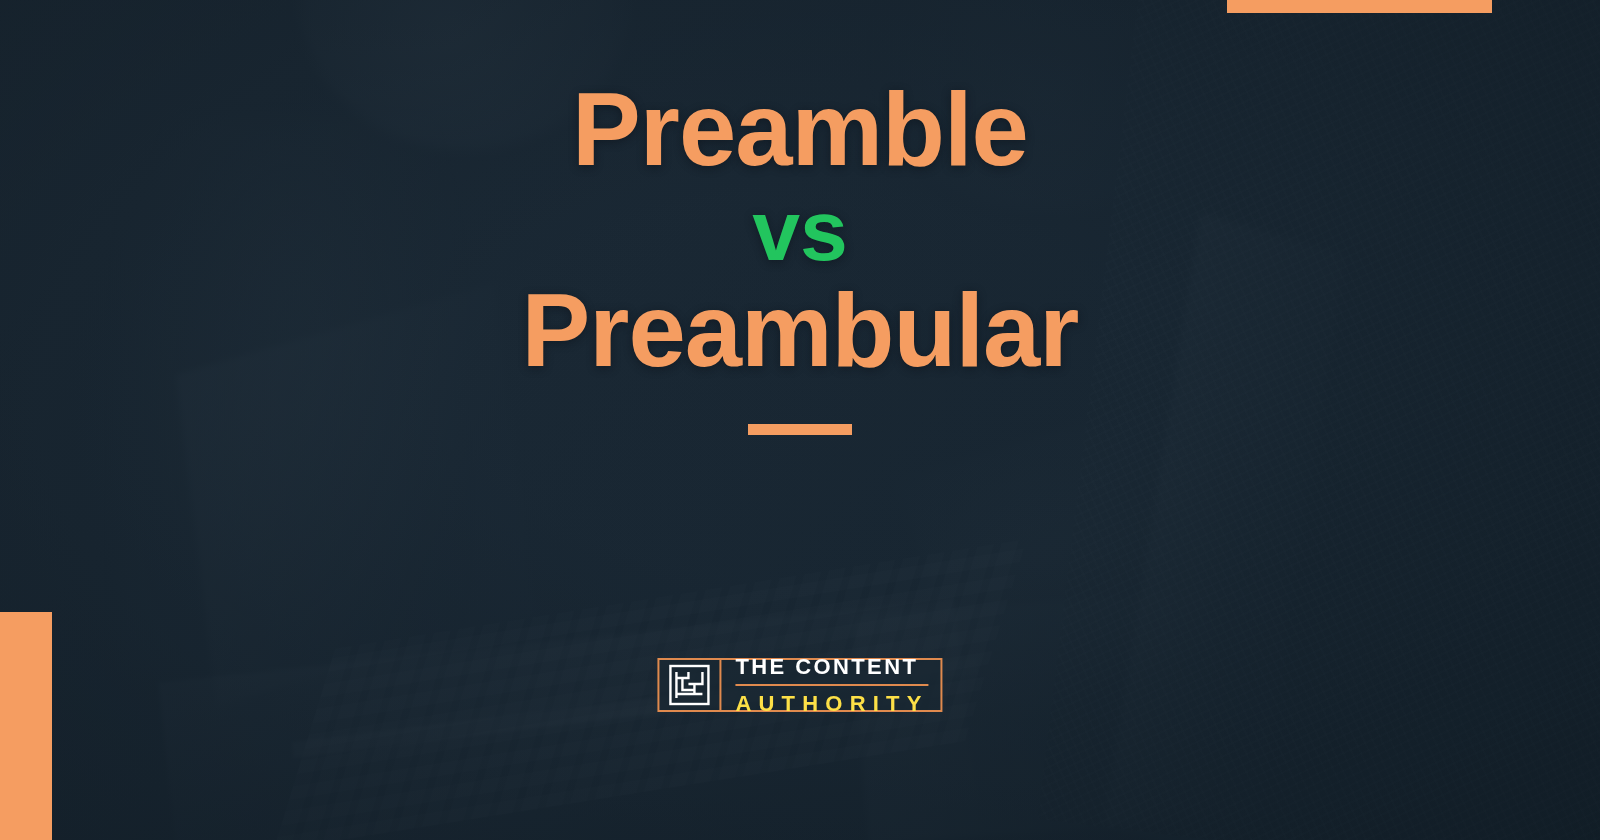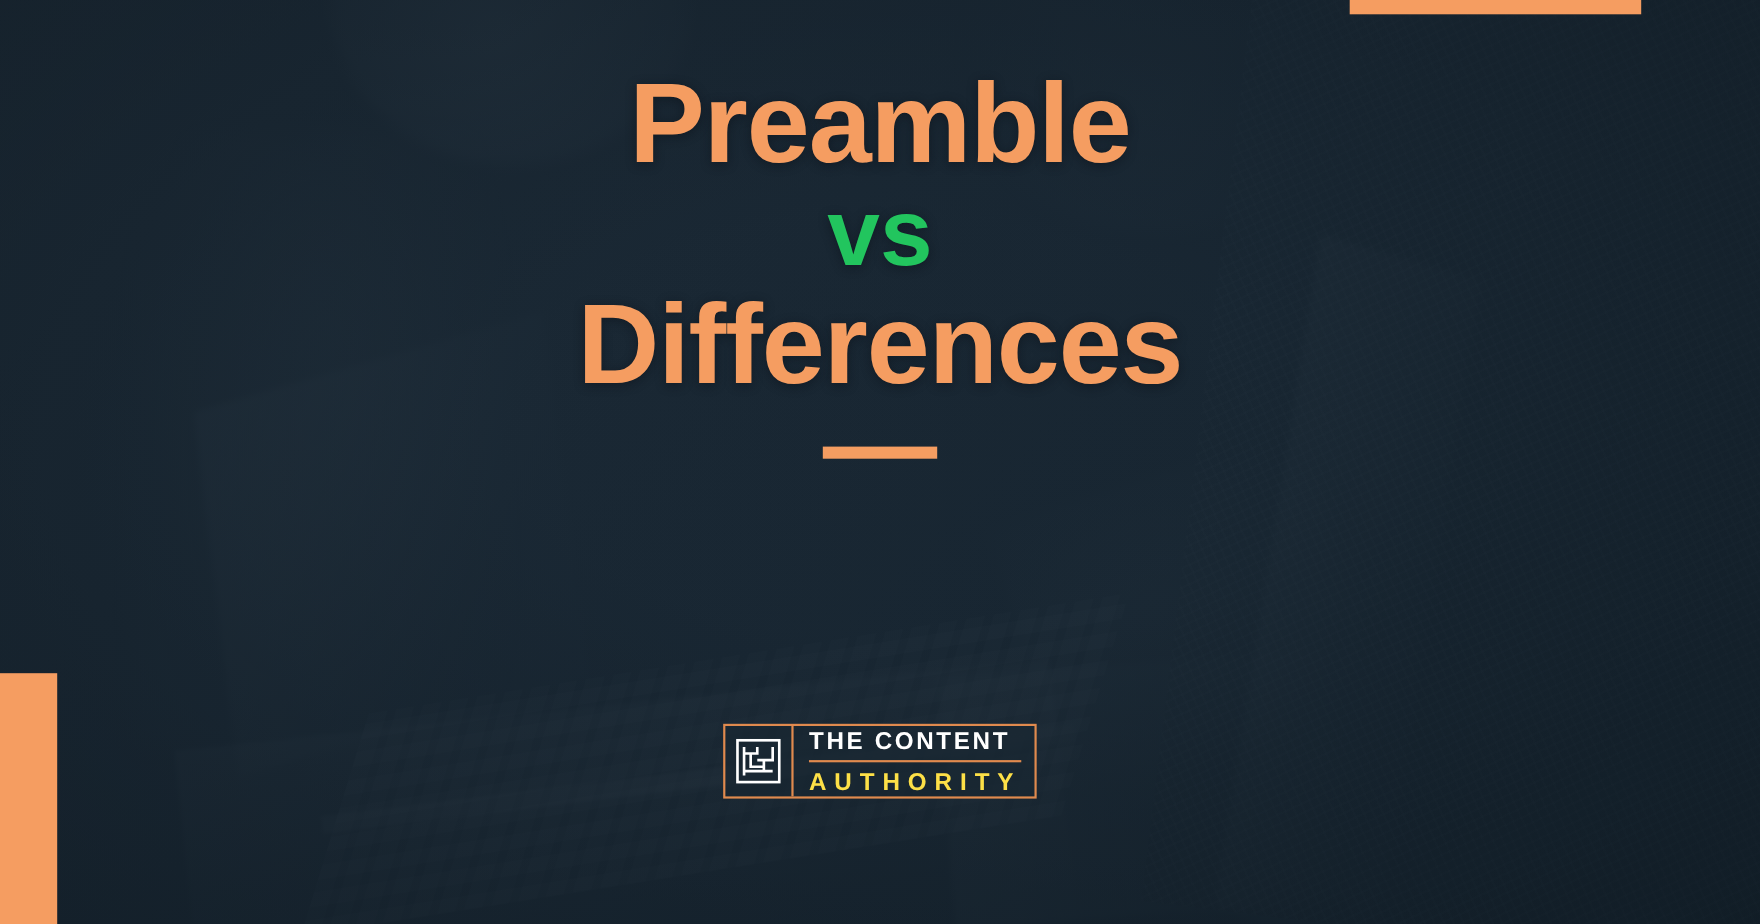--- a/index.html
+++ b/index.html
@@ -200,21 +200,21 @@
   }
 
   
   .content {
     position: absolute;
     inset: 0;
     display: flex;
     flex-direction: column;
     align-items: center;
     justify-content: flex-start;
-    padding-top: 60px;
+    padding-top: 78px;
     box-sizing: border-box;
   }
 
   .title-block {
     text-align: center;
     line-height: 1.0;
   }
   .title-line {
     display: block;
     font-size: 103px;
@@ -250,21 +250,21 @@
   
   .logo {
     position: absolute;
     left: 50%;
     transform: translateX(-50%);
     top: 658px;
     display: flex;
     align-items: stretch;
     border: 2px solid #e08a4e;
     background: rgba(24,38,50,0.55);
-    height: 68px;
+    height: 54px;
     box-sizing: border-box;
   }
   .logo-mark {
     width: 62px;
     display: flex;
     align-items: center;
     justify-content: center;
     border-right: 2px solid #e08a4e;
     box-sizing: border-box;
   }
@@ -318,21 +318,21 @@
   </div>
 
   <div class="accent-top-right"></div>
   <div class="accent-bottom-left"></div>
 
   <div class="content">
 
     <div class="title-block">
       <span class="title-line title-orange line-1">Preamble</span>
       <span class="title-line title-white line-2">vs</span>
-      <span class="title-line title-orange line-3">Differences</span>
+      <span class="title-line title-orange line-3">Preambular</span>
     </div>
 
     <div class="divider"></div>
 
   </div>
 
   <div class="logo">
     <div class="logo-mark">
       <span>
         <svg width="42" height="42" viewBox="0 0 42 42" aria-hidden="true">

